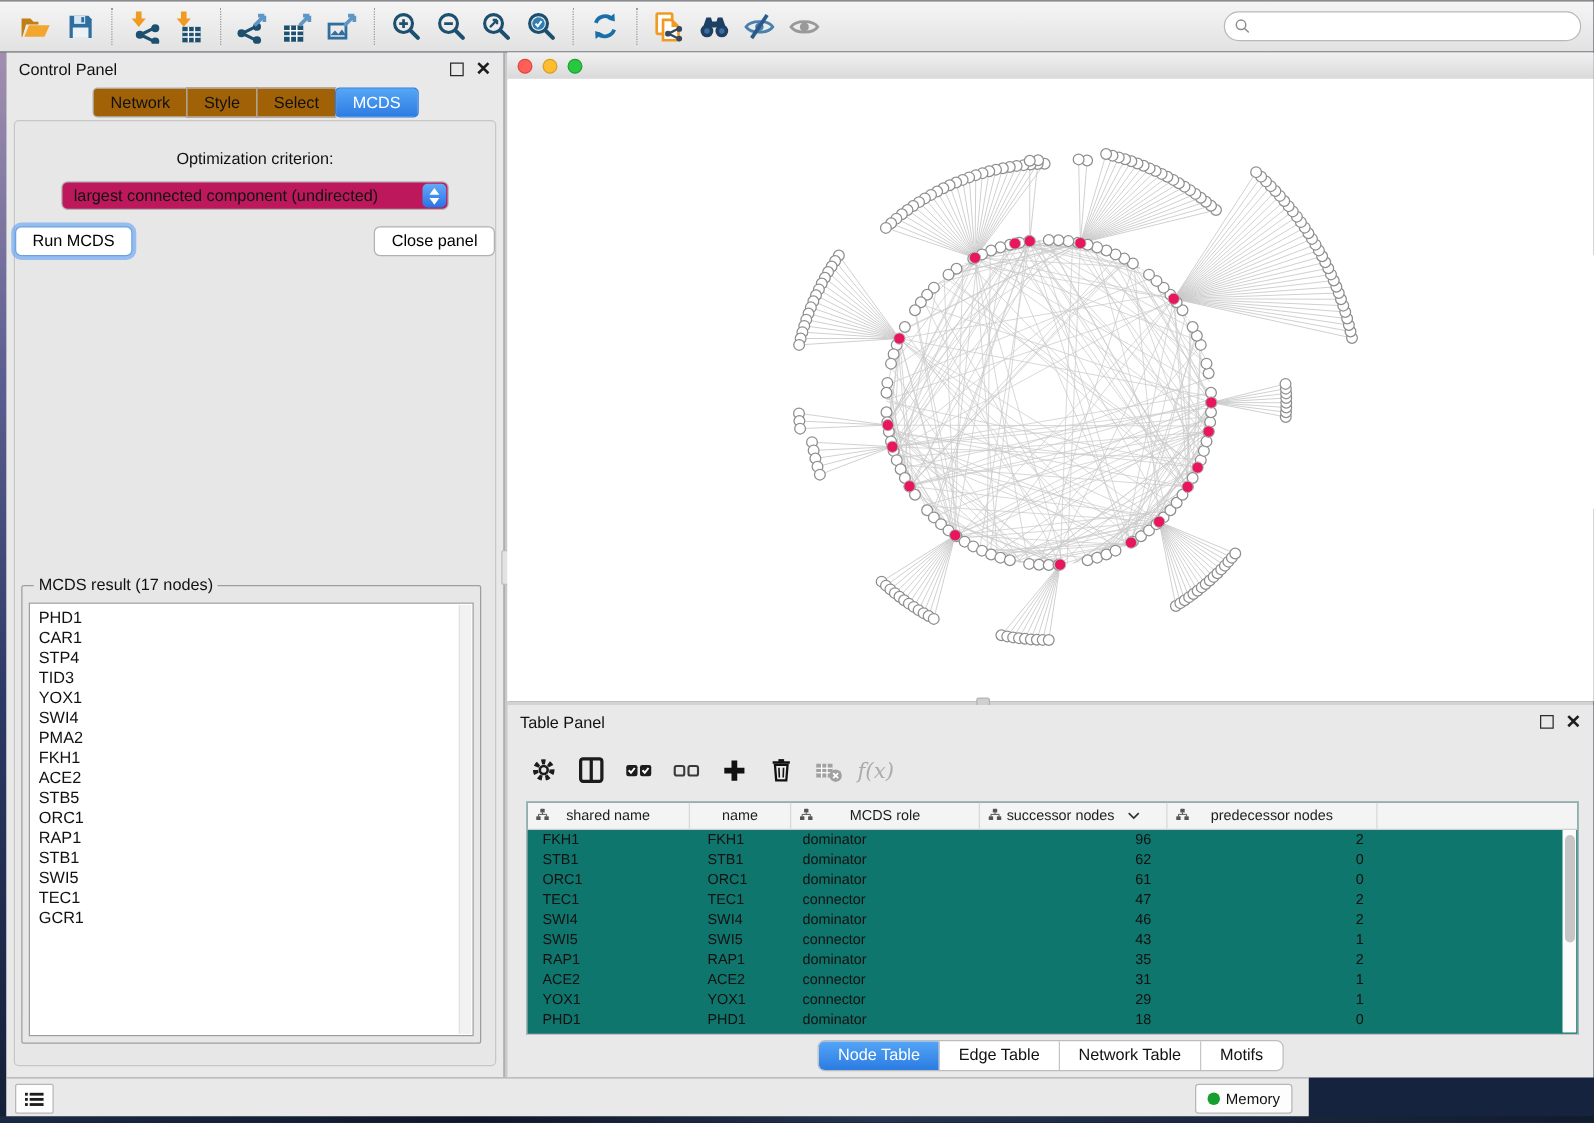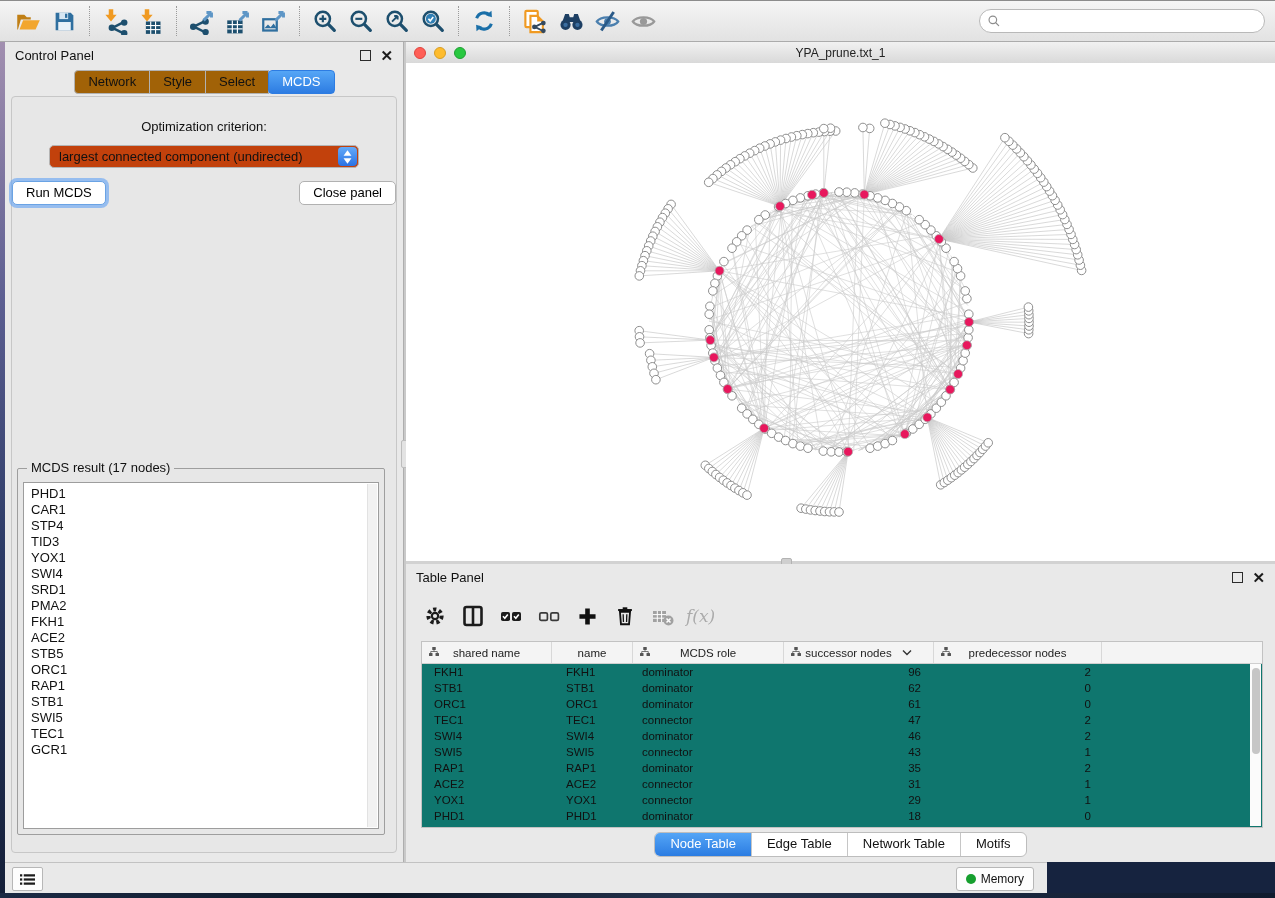--- a/index.html
+++ b/index.html
@@ -34,21 +34,21 @@
   .close-x{font-size:15px;font-weight:bold;color:#1c1c1c;line-height:1;}
   .cp-tabs{position:absolute;left:0;right:0;top:28px;display:flex;justify-content:center;z-index:3;}
   .cp-tab{background:#a16207;border:1px solid #b2b2b2;margin-right:-1px;padding:4px 13px 5px;
     font-size:13px;line-height:1;color:#111;}
   .cp-tab:first-child{border-radius:4px 0 0 4px;}
   .cp-tab:last-child{border-radius:0 4px 4px 0;}
   .cp-tab.active{background:linear-gradient(#55a6f6,#2d7ce2);border-color:#2d7ce2;color:#fff;border-radius:4px;}
   .cp-body{position:absolute;left:6px;right:6px;top:54px;bottom:9px;background:#e7e7e7;
     border:1px solid #c7c7c7;border-radius:4px;}
   .opt-label{margin-top:22px;text-align:center;font-size:13px;}
-  .cp-select{position:relative;margin:11px auto 0;width:310px;height:23px;background:#c2410c;
+  .cp-select{position:relative;margin:11px auto 0;width:310px;height:23px;background:#be185d;
     border:1px solid #b4b4b4;border-radius:5px;box-sizing:border-box;display:flex;align-items:center;
     font-size:13px;padding-left:9px;}
   .cp-select .stepper{position:absolute;right:1px;top:1px;bottom:1px;width:19px;border-radius:4px;
     background:linear-gradient(#64aaf8,#2a72e4);display:flex;flex-direction:column;
     align-items:center;justify-content:center;gap:2px;}
   .btn-row{display:flex;justify-content:space-between;gap:2px;margin-top:13px;}
   .push-btn{background:#fff;border:1px solid #b1b1b1;border-radius:5px;padding:3px 13px;
     font-size:13px;line-height:1.25;}
   .push-btn.focused{box-shadow:0 0 0 3px rgba(96,162,245,.6);border-color:#6aa3e4;}
   .groupbox{position:absolute;left:5px;right:11px;top:371px;bottom:17px;
@@ -353,21 +353,20 @@
     </div>
     <div class="groupbox">
       <legend>MCDS result (17 nodes)</legend>
       <div class="mcds-list" id="mcds-list">
           <div class="row">PHD1</div>
           <div class="row">CAR1</div>
           <div class="row">STP4</div>
           <div class="row">TID3</div>
           <div class="row">YOX1</div>
           <div class="row">SWI4</div>
-          <div class="row">SRD1</div>
           <div class="row">PMA2</div>
           <div class="row">FKH1</div>
           <div class="row">ACE2</div>
           <div class="row">STB5</div>
           <div class="row">ORC1</div>
           <div class="row">RAP1</div>
           <div class="row">STB1</div>
           <div class="row">SWI5</div>
           <div class="row">TEC1</div>
           <div class="row">GCR1</div>
@@ -376,21 +375,20 @@
     </div>
   </div>
 </div>
 
 <div class="v-split">
     <div class="grip"></div>
   </div>
 
 <div class="network-window">
   <div class="net-titlebar">
-    <span class="net-title">YPA_prune.txt_1</span>
     <span class="lights">
       <span class="light red"></span>
       <span class="light yellow"></span>
       <span class="light green"></span>
     </span>
   </div>
   <div class="net-canvas" id="net-canvas"><svg width="869" height="498" viewBox="0 0 869 498">
       <g stroke="#a0a0a0" stroke-width="0.6" opacity="0.55">
           <line x1="374.0" y1="143.2" x2="562.6" y2="249.4"></line>
           <line x1="374.0" y1="143.2" x2="553.3" y2="209.7"></line>

